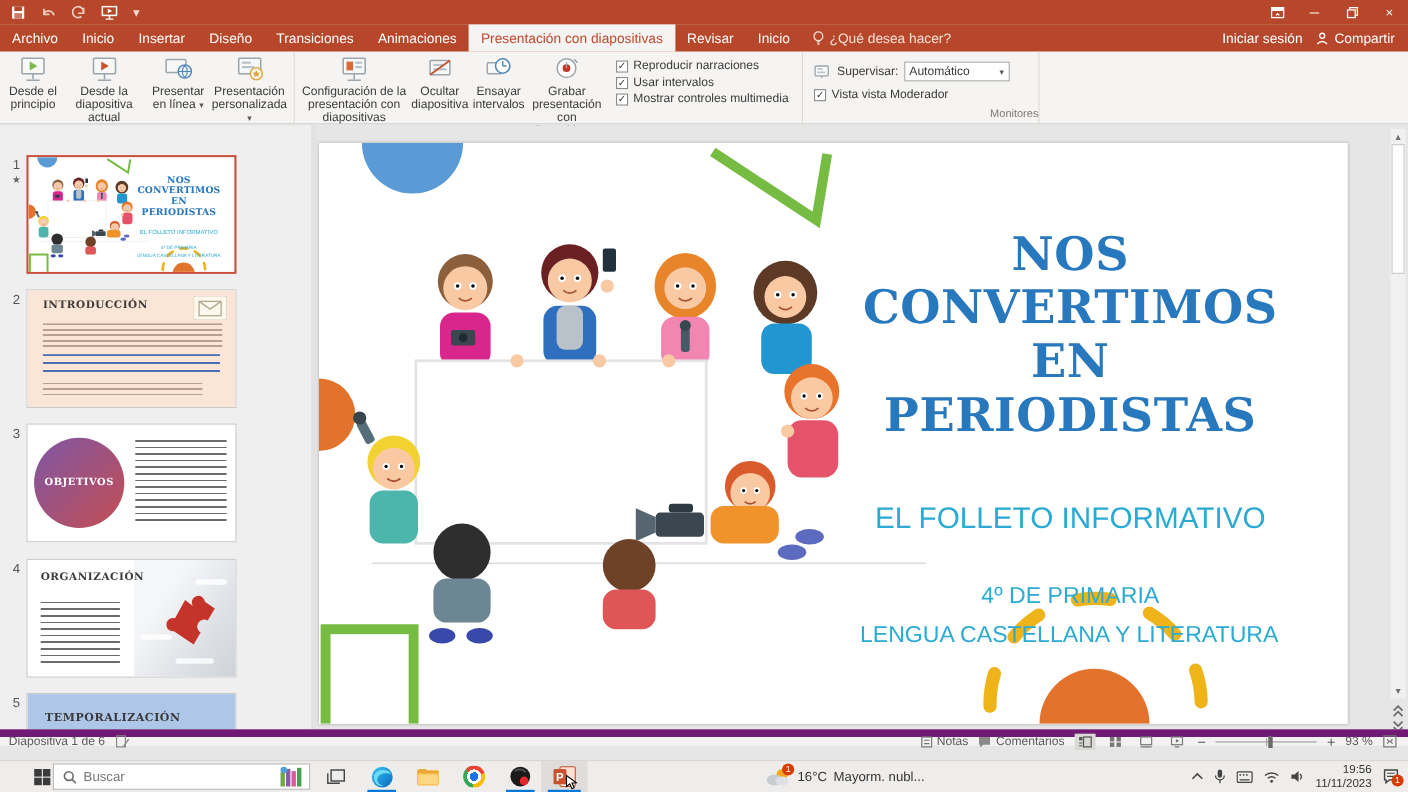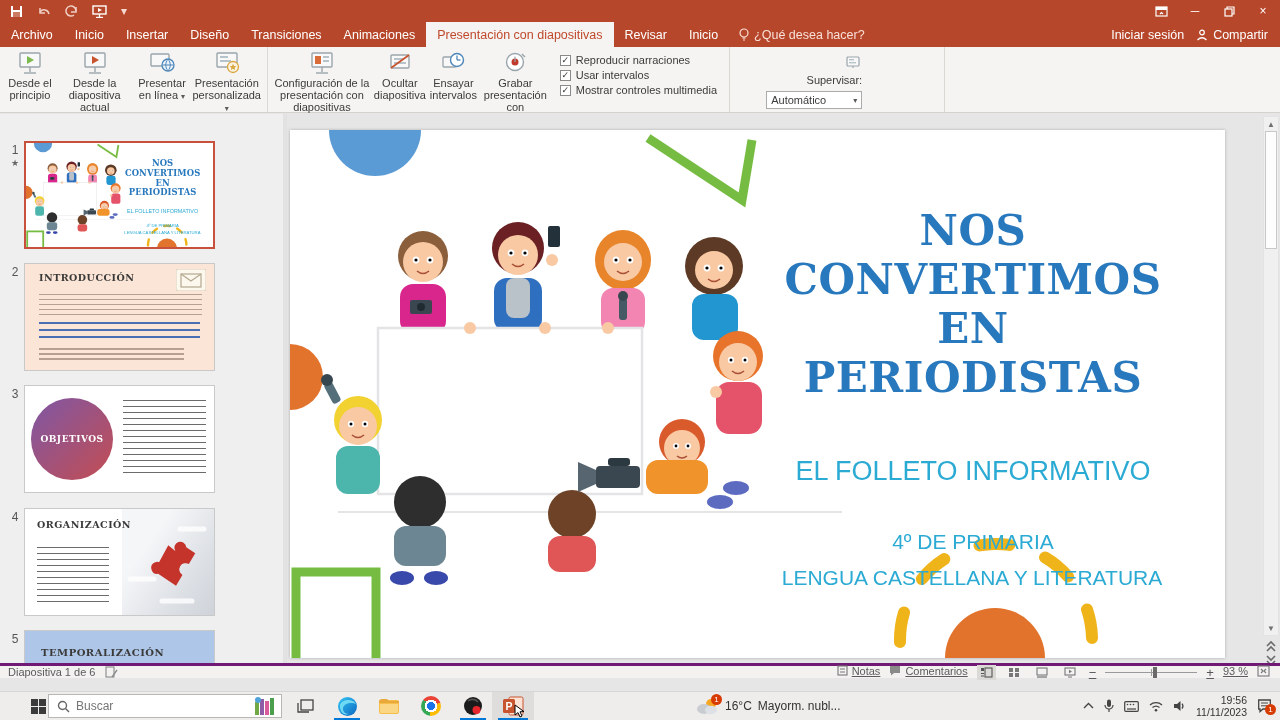--- a/index.html
+++ b/index.html
@@ -26,21 +26,21 @@
   .rgroup { position:relative; display:flex; flex-direction:column; border-right:1px solid #DCD9D5; }
   .rgroup-content { flex:1; display:flex; align-items:flex-start; padding:3px 4px 0 4px; }
   .rgroup-label { height:15px; text-align:right; font-size:10px; color:#7A7774; line-height:14px; white-space:nowrap; }
   .rbtn { display:flex; flex-direction:column; align-items:center; justify-content:flex-start; margin:0 2px; font-size:11px; color:#3B3B3B; text-align:center; line-height:12px; }
   .rbtn .ricon { height:26px; display:flex; align-items:center; justify-content:center; margin-bottom:1px; }
   .caret { font-size:8px; color:#5A5A5A; }
   .rchecks { display:flex; flex-direction:column; gap:3px; padding:4px 8px 0 8px; font-size:11px; color:#3B3B3B; }
   .chk { display:flex; align-items:center; gap:5px; white-space:nowrap; }
   .chkbox { width:11px; height:11px; background:#fff; border:1px solid #8A8A8A; font-size:9px; line-height:9px; text-align:center; color:#333; }
   .mon-rows { display:flex; flex-direction:column; gap:6px; padding:6px 6px 0 6px; font-size:11px; color:#3B3B3B; }
-  .mon-row { display:flex; align-items:flex-end; gap:5px; white-space:nowrap;flex-direction:column; }
+  .mon-row { display:flex; align-items:center; gap:5px; white-space:nowrap; }
   .mon-select { width:96px; height:18px; background:#fff; border:1px solid #ABABAB; display:flex; align-items:center; justify-content:space-between; padding:0 4px; font-size:11px; }
 
   
   .main { position:absolute; top:114px; left:0; right:0; height:562px; background:#E6E6E6; }
 
   
   .panel { position:absolute; left:0; top:0; width:283px; height:562px; background:#EFEFEF; }
   .splitter { position:absolute; left:283px; top:0; width:4px; height:562px; background:#E2E2E2; cursor:ew-resize; }
   .thumb-num { position:absolute; left:8px; width:14px; font-size:12px; color:#555; text-align:center; }
   .thumb-star { position:absolute; left:8px; width:14px; font-size:9px; color:#666; text-align:center; }
@@ -69,23 +69,23 @@
 
   
   .vscroll { position:absolute; right:1px; top:2px; width:16px; bottom:40px; background:#F0F0F0; border:1px solid #E3E3E3; display:flex; flex-direction:column; align-items:center; }
   .vs-arrow { width:14px; height:14px; color:#707070; font-size:8px; display:flex; align-items:center; justify-content:center; }
   .vs-track { flex:1; width:14px; position:relative; }
   .vs-thumb { position:absolute; top:0; left:1px; width:12px; height:118px; background:#FDFDFD; border:1px solid #C8C8C8; }
   .vs-bottom { margin-top:auto; }
   .nav-btns { position:absolute; right:1px; bottom:2px; width:16px; height:36px; display:flex; flex-direction:column; align-items:center; gap:3px; padding-top:2px; }
 
   
-  .statusbar { position:absolute; left:0; right:0; top:663px; height:15px; background:#F3F2F1; border-top:3px solid #701a75; display:flex; align-items:center; font-size:11px; color:#5B5B5B;gap:24px; }
+  .statusbar { position:absolute; left:0; right:0; top:663px; height:15px; background:#F3F2F1; border-top:7px solid #701a75; display:flex; align-items:center; font-size:11px; color:#5B5B5B;gap:24px; }
   .sb-left { display:flex; align-items:center; gap:10px; padding-left:8px; }
-  .sb-right { margin-left:auto; display:flex; align-items:flex-start; gap:9px; padding-right:10px;text-decoration:underline; }
+  .sb-right { margin-left:auto; display:flex; align-items:center; gap:9px; padding-right:10px; }
   .sb-item { display:flex; align-items:center; gap:4px; }
   .sb-viewbtn { width:19px; height:15px; display:flex; align-items:center; justify-content:center; }
   .sb-viewbtn.pressed { background:#DBD9D6; }
   .zoom-slider { position:relative; width:92px; height:15px; }
   .zoom-slider .zline { position:absolute; left:0; right:0; top:7px; height:1px; background:#9B9B9B; }
   .zoom-slider .ztick { position:absolute; left:46px; top:4px; width:1px; height:7px; background:#9B9B9B; }
   .zoom-slider .zthumb { position:absolute; left:48px; top:2px; width:4px; height:11px; background:#6A6A6A; }
 
   
   .taskbar { position:absolute; left:0; right:0; top:691px; height:29px; background:#EFEDEB; border-top:1px solid #D8D6D4; }

